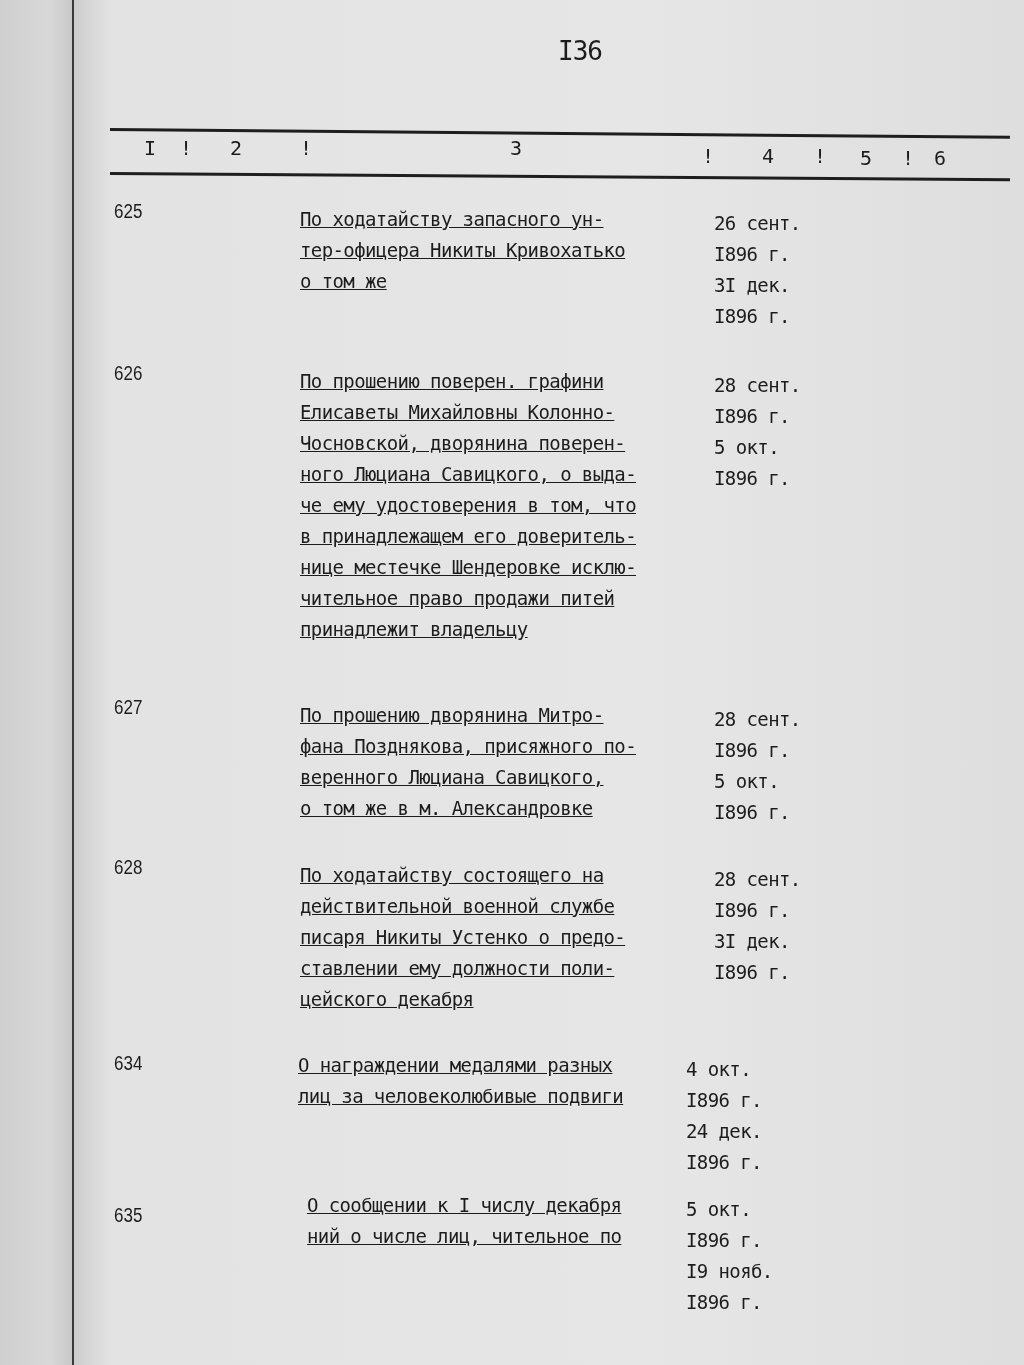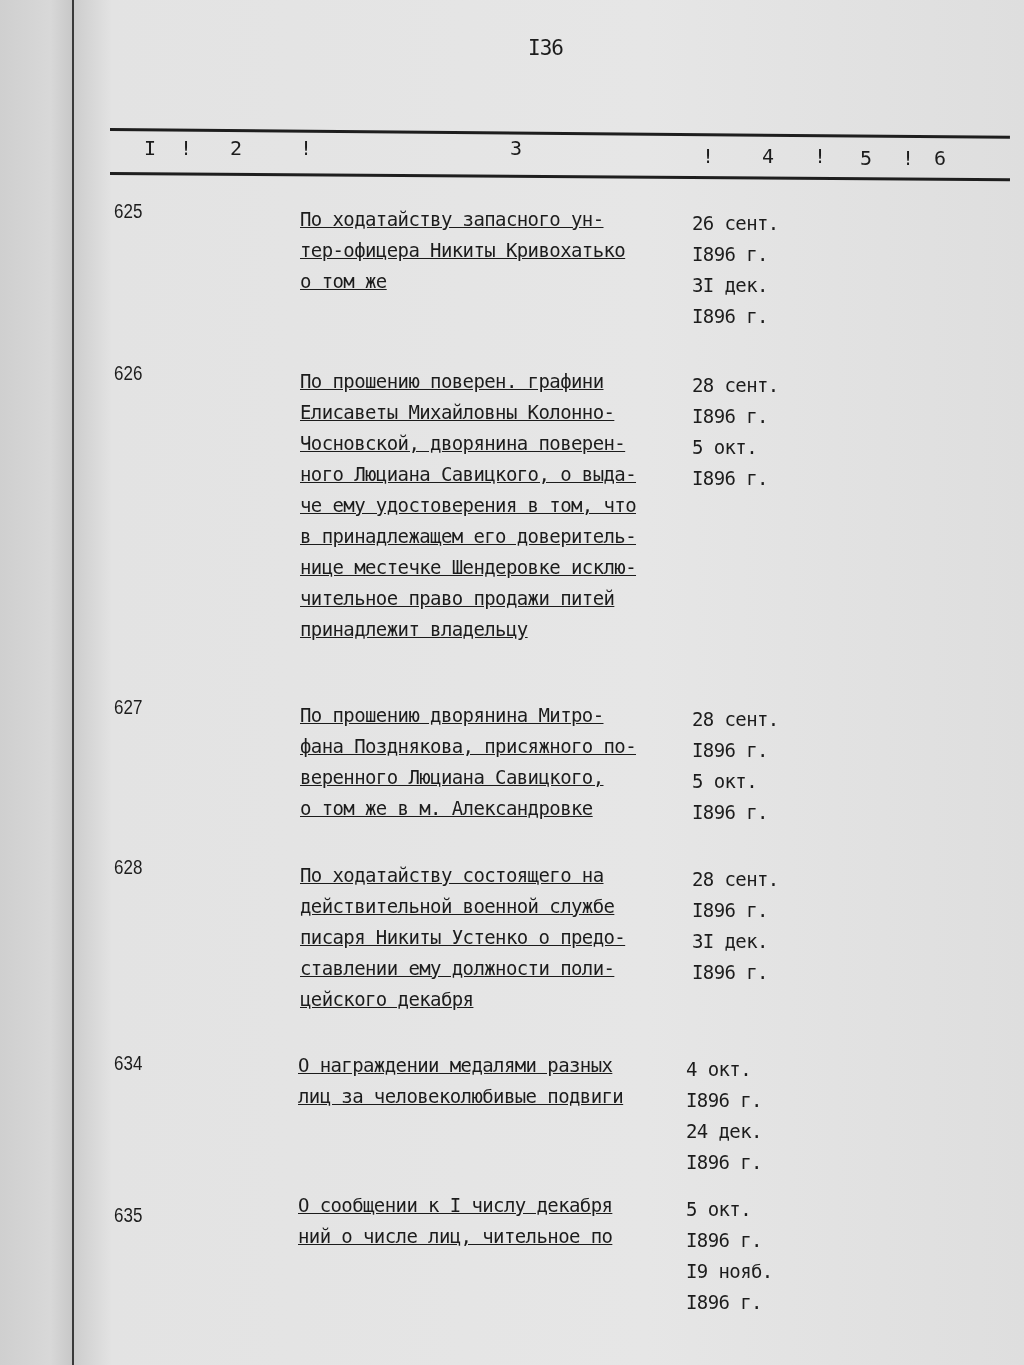--- a/index.html
+++ b/index.html
@@ -13,22 +13,22 @@
   .left-page {
     position: absolute; left: 0; top: 0; width: 72px; height: 1365px;
     background: linear-gradient(90deg, #cfcfcf 0%, #d8d8d8 70%, #c8c8c8 100%);
   }
   .page {
     position: absolute; left: 72px; top: 0; width: 952px; height: 1365px;
     background: linear-gradient(90deg, #cdcdcd 0%, #e3e3e3 4%, #e6e6e6 60%, #dedede 100%);
     border-left: 2px solid #3a3a3a;
   }
   .page-number {
-    position: absolute; left: 454px; top: 36px;
-    font-size: 21px; letter-spacing: -1px;
+    position: absolute; left: 484px; top: 36px;
+    font-size: 26px; letter-spacing: -1px;
   }
   .rule {
     position: absolute; left: 36px; width: 900px; height: 3px; background: #1e1e1e;
     transform-origin: left center;
   }
   .rule.top { top: 128px; transform: rotate(0.5deg); }
   .rule.bottom { top: 172px; transform: rotate(0.4deg); }
   .header-row {
     position: absolute; left: 60px; top: 132px; width: 880px; height: 36px;
     font-size: 20px;
@@ -38,21 +38,21 @@
   .entry-num {
     position: absolute; left: 40px; top: 0;
     font-family: "Liberation Sans", sans-serif; font-size: 20px; transform: scaleX(0.85);
     transform-origin: left top;
   }
   .entry-text {
     position: absolute; left: 226px; top: 4px; width: 400px;
     font-size: 19px; line-height: 31px; letter-spacing: -0.6px; white-space: pre; text-decoration: underline;
   }
   .entry-dates {
-    position: absolute; left: 618px; top: 8px; width: 130px;
+    position: absolute; left: 640px; top: 8px; width: 130px;
     font-size: 19px; line-height: 31px; letter-spacing: -0.6px; white-space: pre;
   }
 </style>
 </head>
 <body>
 
 <div class="left-page"></div>
 
 <div class="page">
   <div class="page-number">I36</div>
@@ -98,16 +98,16 @@
   </div>
 
   <div class="entry" style="top:1046px">
     <div class="entry-num" style="top:6px">634</div>
     <div class="entry-text" style="left:224px"><div>О награждении медалями разных</div><div>лиц за человеколюбивые подвиги</div></div>
     <div class="entry-dates" style="left:612px"><div>4 окт.</div><div>I896 г.</div><div>24 дек.</div><div>I896 г.</div></div>
   </div>
 
   <div class="entry" style="top:1186px">
     <div class="entry-num" style="top:18px">635</div>
-    <div class="entry-text" style="left:224px"><div>О сообщении к I числу декабря</div><div>ний о числе лиц, чительное по</div></div>
+    <div class="entry-text" style="left:233px"><div>О сообщении к I числу декабря</div><div>ний о числе лиц, чительное по</div></div>
     <div class="entry-dates" style="left:612px"><div>5 окт.</div><div>I896 г.</div><div>I9 нояб.</div><div>I896 г.</div></div>
   </div>
 </div>
 
 </body></html>

